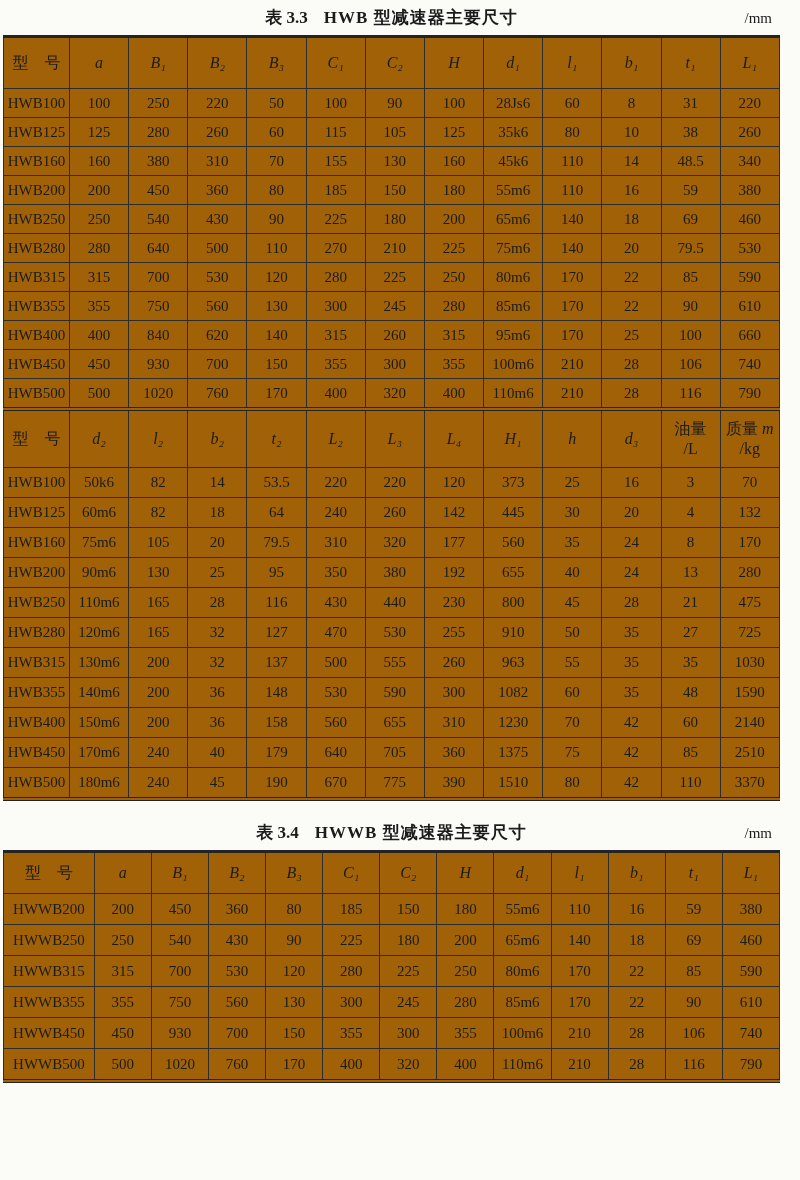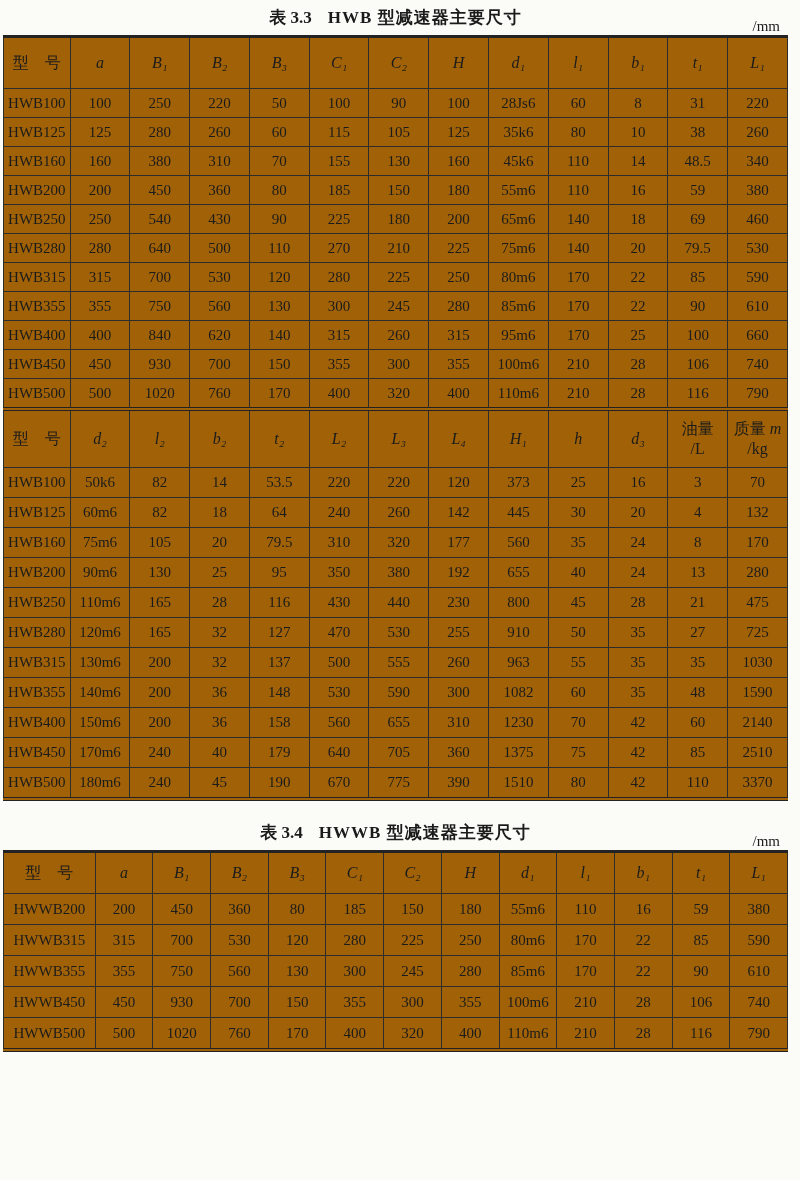--- a/index.html
+++ b/index.html
@@ -3,32 +3,32 @@
 <meta charset="utf-8">
 <style>
   html, body {
     margin: 0; padding: 0;
     width: 800px; height: 1180px;
     overflow: hidden;
     background: #fbfbf8;
     color: #1b1b1b;
     font-family: "Liberation Serif", "DejaVu Serif", serif;
   }
-  .page { padding: 6px 12px 0 3px; }
+  .page { padding: 6px 20px 0 3px; }
 
   .caption {
     position: relative;
     text-align: center;
     height: 24px;
     line-height: 24px;
     margin-bottom: 5px;
   }
   .cap-label { font-weight: bold; font-size: 17px; margin-right: 16px; }
   .cap-title { font-weight: bold; font-size: 17px; letter-spacing: 1px; }
-  .cap-unit  { position: absolute; right: 8px; top: 8px; font-size: 15px; }
+  .cap-unit  { position: absolute; right: 8px; top: 0; font-size: 15px; }
 
   table {
     width: 100%;
     border-collapse: collapse;
     table-layout: fixed;
     border-top: 3px solid #232323;
     border-bottom: 4px double #232323;
     border-left: 1.5px solid #2d2d2d;
     border-right: 1.5px solid #2d2d2d;
     background: #a16207;
@@ -509,20 +509,35 @@
           <td>185</td>
           <td>150</td>
           <td>180</td>
           <td>55m6</td>
           <td>110</td>
           <td>16</td>
           <td>59</td>
           <td>380</td>
         </tr>
         <tr>
+          <td>HWWB250</td>
+          <td>250</td>
+          <td>540</td>
+          <td>430</td>
+          <td>90</td>
+          <td>225</td>
+          <td>180</td>
+          <td>200</td>
+          <td>65m6</td>
+          <td>140</td>
+          <td>18</td>
+          <td>69</td>
+          <td>460</td>
+        </tr>
+        <tr>
           <td>HWWB315</td>
           <td>315</td>
           <td>700</td>
           <td>530</td>
           <td>120</td>
           <td>280</td>
           <td>225</td>
           <td>250</td>
           <td>80m6</td>
           <td>170</td>

